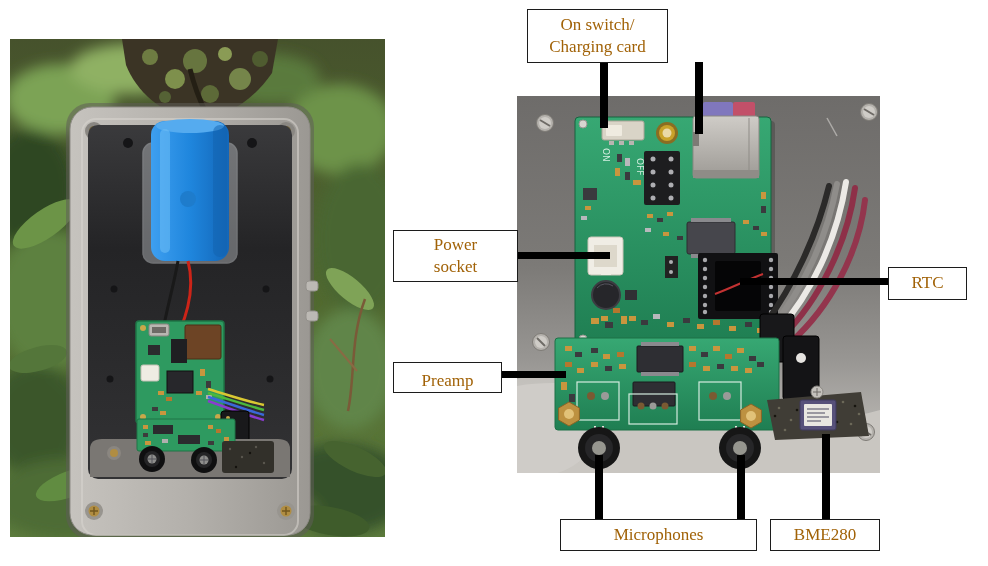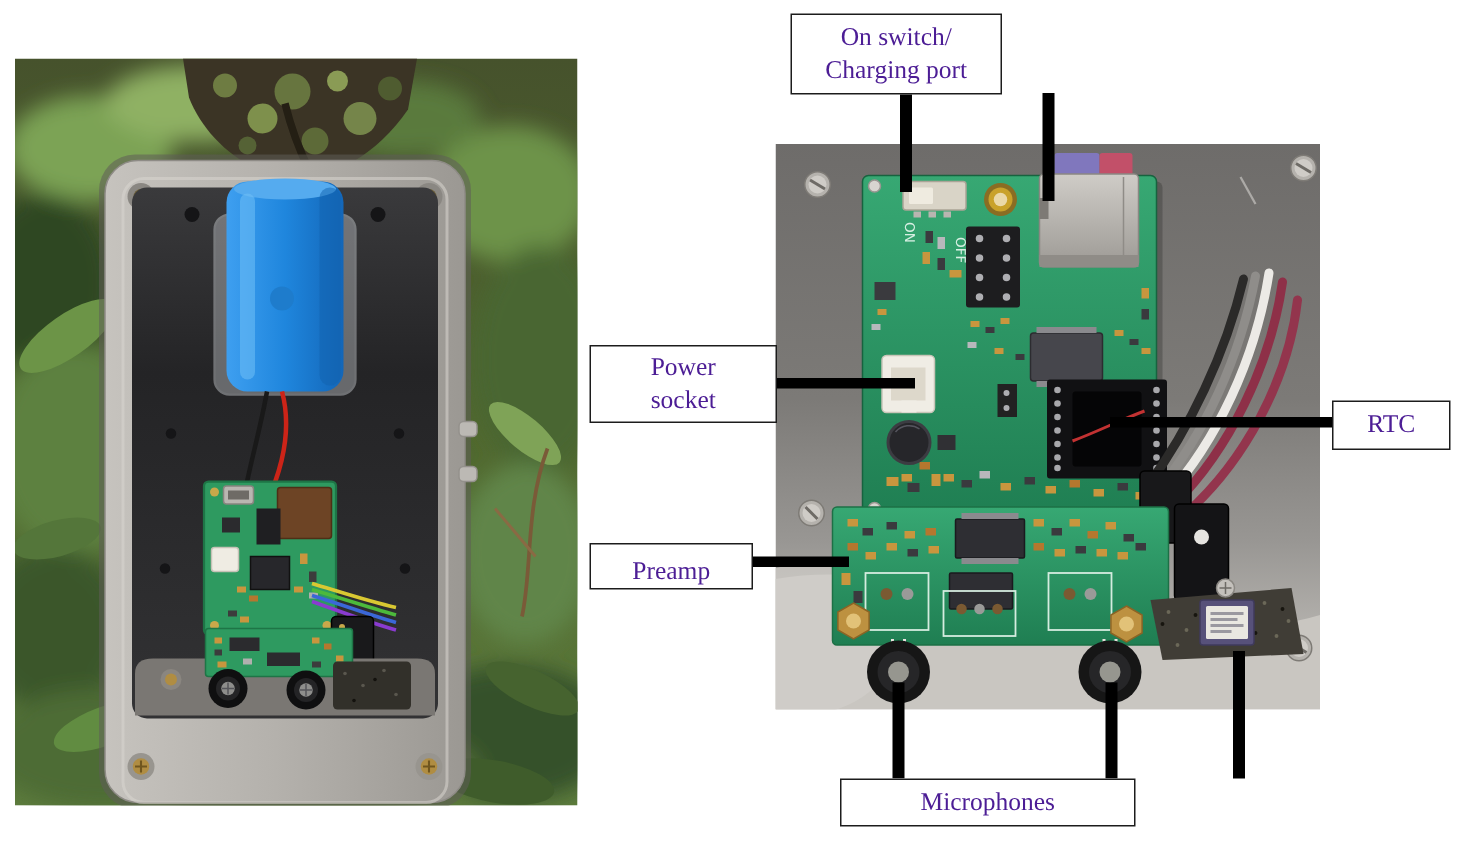--- a/index.html
+++ b/index.html
@@ -2,21 +2,21 @@
 <html><head>
 <meta charset="utf-8">
 <style>
   html,body{margin:0;padding:0;background:#ffffff;}
   .page{position:relative;width:988px;height:566px;background:#ffffff;overflow:hidden;
         font-family:"Liberation Serif", serif;}
   .photo{position:absolute;margin:0;padding:0;z-index:1;}
   .photo svg{display:block;}
   .callout{position:absolute;z-index:4;background:#ffffff;border:1.6px solid #1c1c1c;
            box-sizing:border-box;display:flex;flex-direction:column;align-items:center;
-           justify-content:center;text-align:center;color:#4c1d95;
+           justify-content:center;text-align:center;color:#a16207;
            font-size:17px;line-height:1.32;font-family:"Liberation Serif", serif;}
   .leader{position:absolute;z-index:3;background:#000000;}
   .svgtext{font-family:"DejaVu Sans", sans-serif;}
 </style>
 </head>
 <body>
 
 <div class="page">
 
   <figure class="photo" style="left:10px;top:39px;width:375px;height:498px;">
@@ -496,35 +496,38 @@
         <rect x="290" y="312" width="22" height="2" fill="#9a98a0"></rect>
           <rect x="290" y="316" width="18" height="2" fill="#9a98a0"></rect>
         <rect x="290" y="320" width="22" height="2" fill="#9a98a0"></rect>
           <rect x="290" y="324" width="14" height="2" fill="#9a98a0"></rect>
       </g>
     </svg>
   </figure>
 
   <div class="callout" style="left:527px;top:9px;width:141px;height:54px;">
     <span>On switch/</span>
-    <span>Charging port</span>
+    <span>Charging card</span>
   </div>
   <div class="callout" style="left:393px;top:230px;width:125px;height:52px;">
     <span>Power</span>
     <span>socket</span>
   </div>
   <div class="callout" style="left:393px;top:362px;width:109px;height:31px;justify-content:flex-end;">
     <span>Preamp</span>
   </div>
   <div class="callout" style="left:560px;top:519px;width:197px;height:32px;">
     <span>Microphones</span>
   </div>
   <div class="callout" style="left:888px;top:267px;width:79px;height:33px;">
     <span>RTC</span>
   </div>
+  <div class="callout" style="left:770px;top:519px;width:110px;height:32px;">
+    <span>BME280</span>
+  </div>
 
   <div class="leader" style="left:600px;top:62px;width:8px;height:66px;"></div>
   <div class="leader" style="left:695px;top:62px;width:8px;height:72px;"></div>
   <div class="leader" style="left:500px;top:252px;width:110px;height:7px;"></div>
   <div class="leader" style="left:500px;top:371px;width:66px;height:7px;"></div>
   <div class="leader" style="left:740px;top:278px;width:148px;height:7px;"></div>
   <div class="leader" style="left:595px;top:455px;width:8px;height:64px;"></div>
   <div class="leader" style="left:737px;top:455px;width:8px;height:64px;"></div>
   <div class="leader" style="left:822px;top:434px;width:8px;height:85px;"></div>
 

